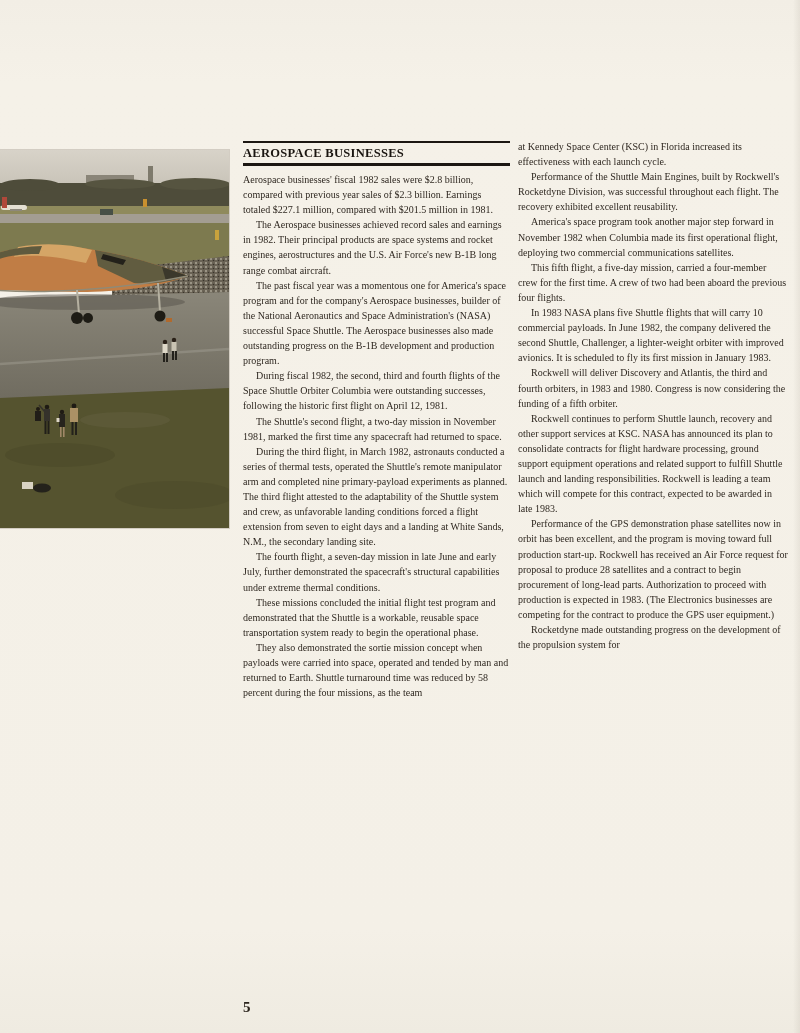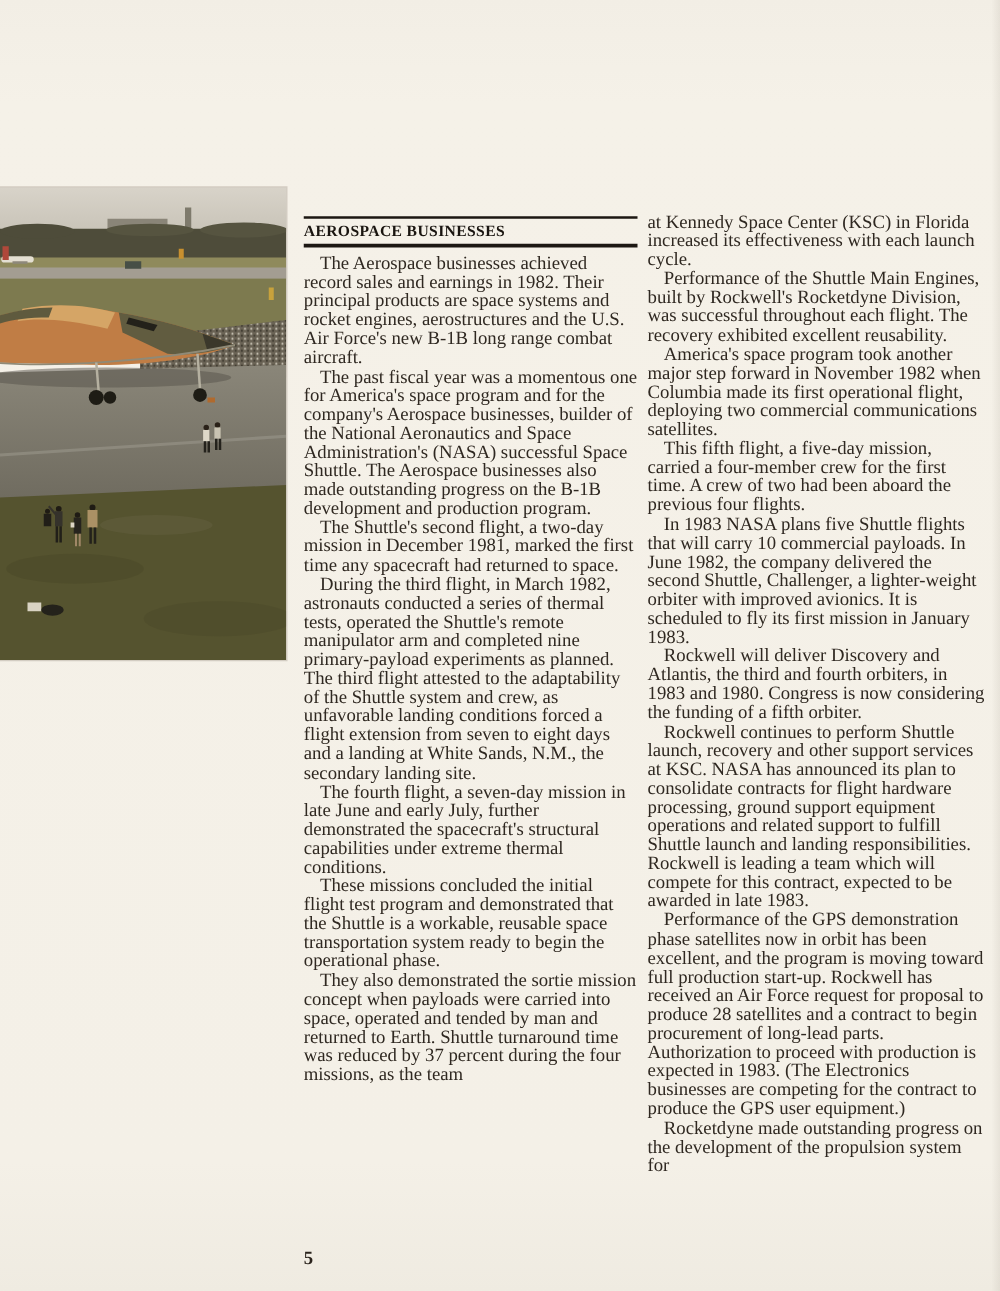--- a/index.html
+++ b/index.html
@@ -18,33 +18,33 @@
   .page-edge-right {
     position: absolute; right: 0; top: 0; width: 7px; height: 100%;
     background: linear-gradient(90deg, rgba(0,0,0,0) 0%, rgba(120,110,95,0.10) 100%);
   }
   .photo {
     position: absolute; left: 0; top: 150px; width: 229px; height: 378px;
     box-shadow: 0 0 0 1px rgba(110,100,85,0.25);
     overflow: hidden;
   }
   .photo svg { display: block; }
-  .col { position: absolute; margin-top: 32px; }
+  .col { position: absolute; }
   .col1 { left: 243px; top: 141px; width: 267px; }
   .col2 { left: 518px; top: 139px; width: 270px; }
   .heading-block { margin-bottom: 6px; }
   .rule-top { height: 2px; background: #1c1712; margin-bottom: 3px; }
   .rule-bottom { height: 3px; background: #1c1712; margin-top: 3px; }
   h2.section-heading {
     margin: 0; font-size: 12.5px; line-height: 14px;
     font-weight: bold; letter-spacing: 0.3px; color: #1a1510;
   }
   .body-text p.para {
     margin: 0;
-    font-size: 15px;
+    font-size: 10px;
     line-height: 15.1px;
     text-align: left;
     color: #2f2821;
   }
   .body-text p.para.indent { text-indent: 13px; }
   .page-number {
     position: absolute; left: 243px; top: 999px;
     font-size: 15px; font-weight: bold; color: #2a231c;
   }
 </style>
@@ -169,27 +169,29 @@
     </svg>
   </div>
 
   <div class="col col1">
     <div class="heading-block">
       <div class="rule-top"></div>
       <h2 class="section-heading">AEROSPACE BUSINESSES</h2>
       <div class="rule-bottom"></div>
     </div>
     <div class="body-text">
+        <p class="para">Aerospace businesses' fiscal 1982 sales were $2.8 billion, compared with previous year sales of $2.3 billion. Earnings totaled $227.1 million, compared with $201.5 million in 1981.</p>
         <p class="para indent">The Aerospace businesses achieved record sales and earnings in 1982. Their principal products are space systems and rocket engines, aerostructures and the U.S. Air Force's new B-1B long range combat aircraft.</p>
         <p class="para indent">The past fiscal year was a momentous one for America's space program and for the company's Aerospace businesses, builder of the National Aeronautics and Space Administration's (NASA) successful Space Shuttle. The Aerospace businesses also made outstanding progress on the B-1B development and production program.</p>
-        <p class="para indent">The Shuttle's second flight, a two-day mission in December 1981, marked the first time any spacecraft had returned to space.</p>
+        <p class="para indent">During fiscal 1982, the second, third and fourth flights of the Space Shuttle Orbiter Columbia were outstanding successes, following the historic first flight on April 12, 1981.</p>
+        <p class="para indent">The Shuttle's second flight, a two-day mission in November 1981, marked the first time any spacecraft had returned to space.</p>
         <p class="para indent">During the third flight, in March 1982, astronauts conducted a series of thermal tests, operated the Shuttle's remote manipulator arm and completed nine primary-payload experiments as planned. The third flight attested to the adaptability of the Shuttle system and crew, as unfavorable landing conditions forced a flight extension from seven to eight days and a landing at White Sands, N.M., the secondary landing site.</p>
         <p class="para indent">The fourth flight, a seven-day mission in late June and early July, further demonstrated the spacecraft's structural capabilities under extreme thermal conditions.</p>
         <p class="para indent">These missions concluded the initial flight test program and demonstrated that the Shuttle is a workable, reusable space transportation system ready to begin the operational phase.</p>
-        <p class="para indent">They also demonstrated the sortie mission concept when payloads were carried into space, operated and tended by man and returned to Earth. Shuttle turnaround time was reduced by 37 percent during the four missions, as the team</p>
+        <p class="para indent">They also demonstrated the sortie mission concept when payloads were carried into space, operated and tended by man and returned to Earth. Shuttle turnaround time was reduced by 58 percent during the four missions, as the team</p>
       </div>
   </div>
 
   <div class="col col2">
     <div class="body-text">
         <p class="para">at Kennedy Space Center (KSC) in Florida increased its effectiveness with each launch cycle.</p>
         <p class="para indent">Performance of the Shuttle Main Engines, built by Rockwell's Rocketdyne Division, was successful throughout each flight. The recovery exhibited excellent reusability.</p>
         <p class="para indent">America's space program took another major step forward in November 1982 when Columbia made its first operational flight, deploying two commercial communications satellites.</p>
         <p class="para indent">This fifth flight, a five-day mission, carried a four-member crew for the first time. A crew of two had been aboard the previous four flights.</p>
         <p class="para indent">In 1983 NASA plans five Shuttle flights that will carry 10 commercial payloads. In June 1982, the company delivered the second Shuttle, Challenger, a lighter-weight orbiter with improved avionics. It is scheduled to fly its first mission in January 1983.</p>

